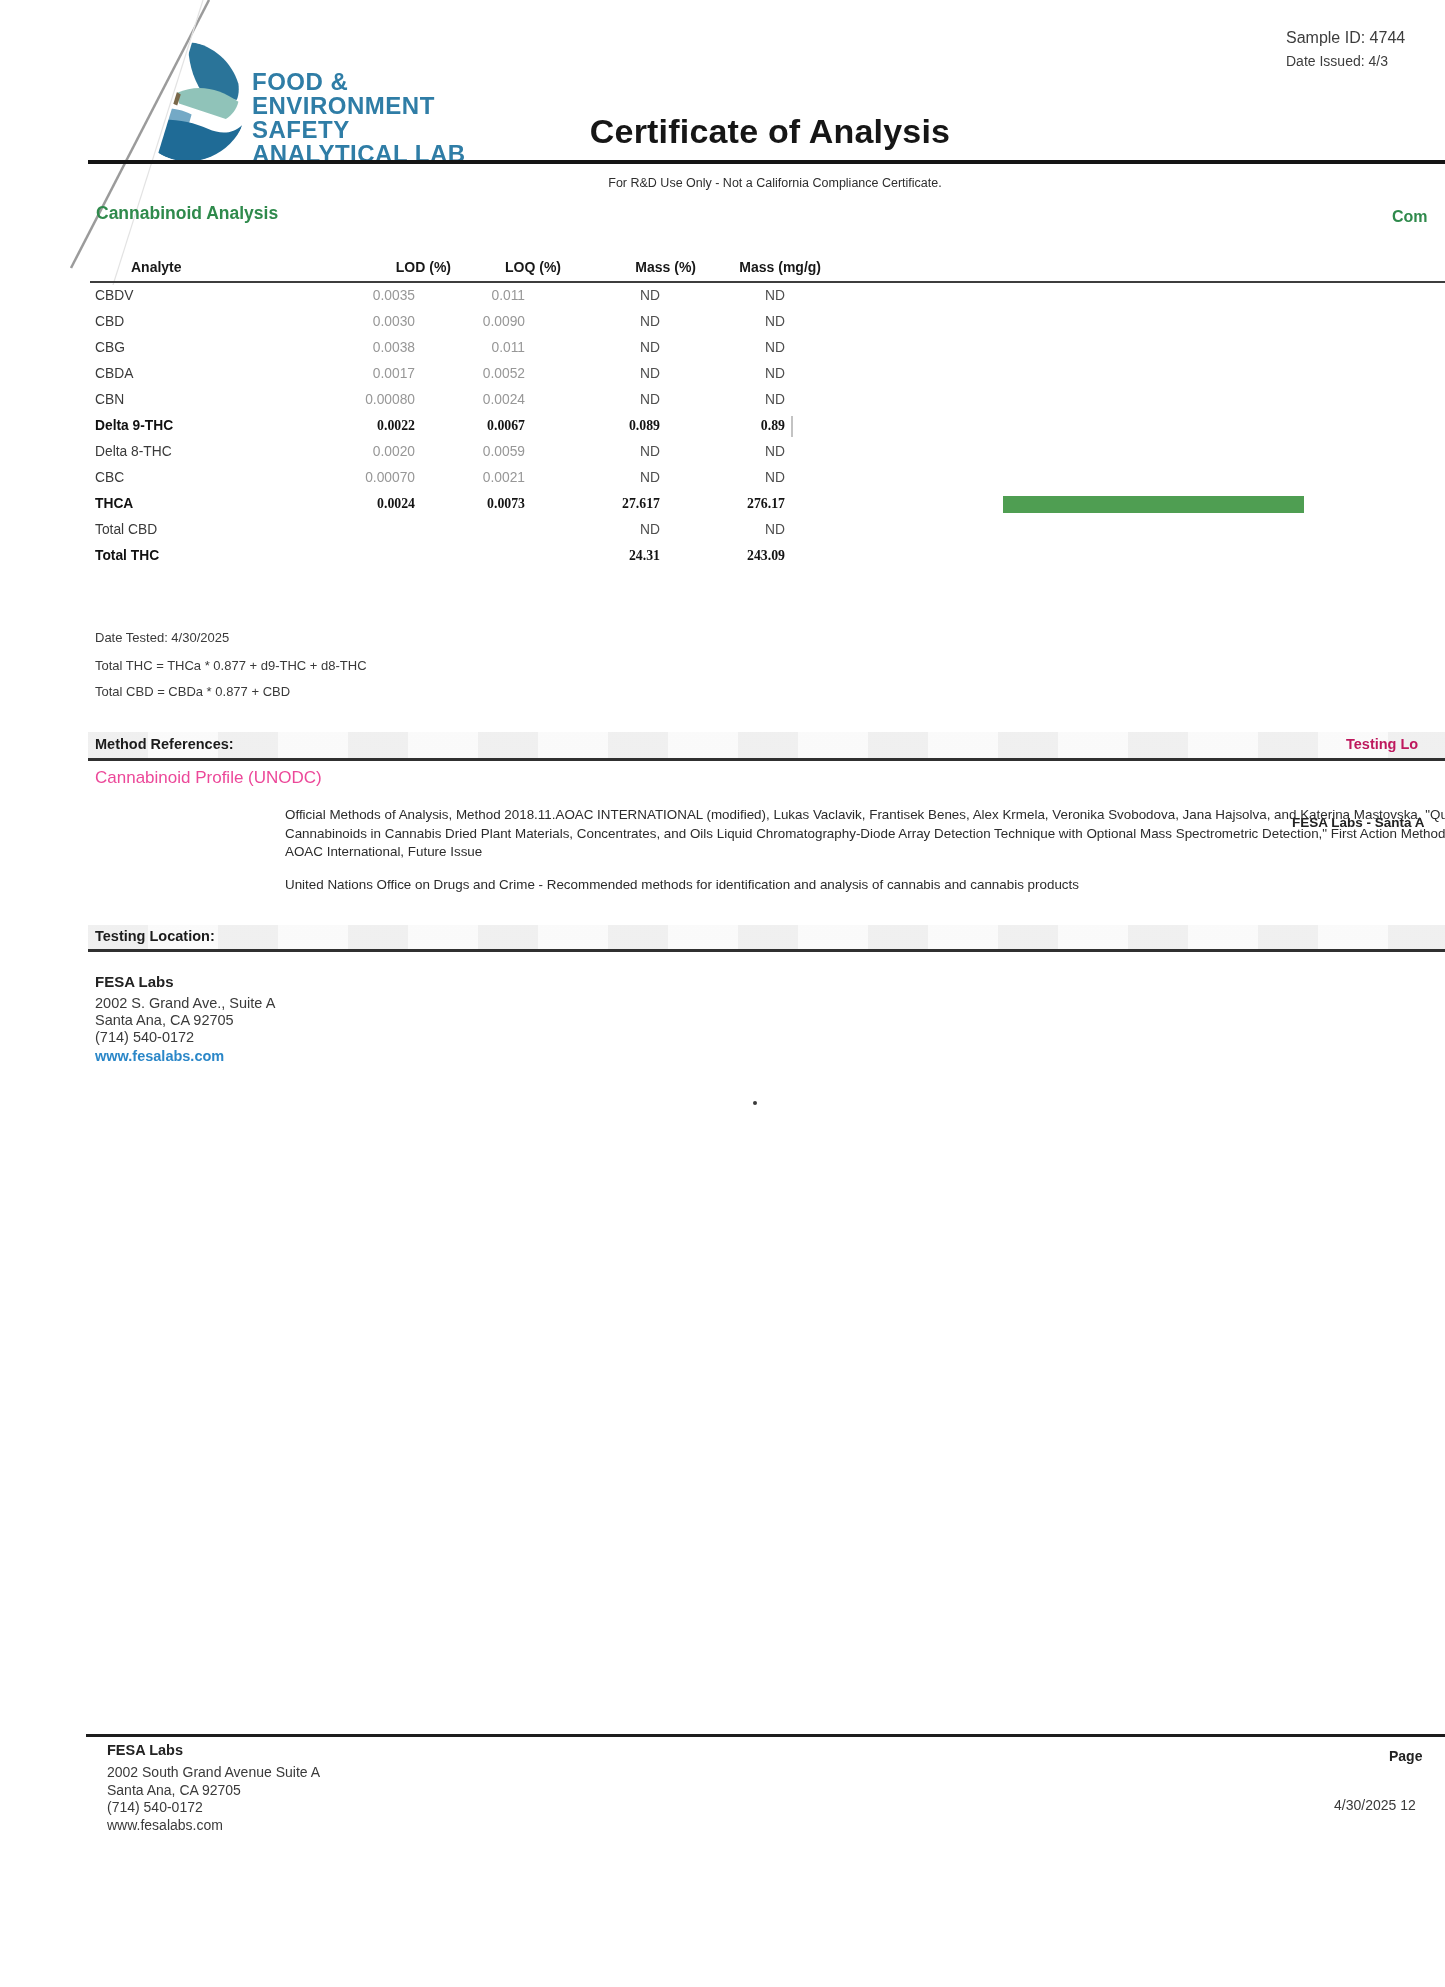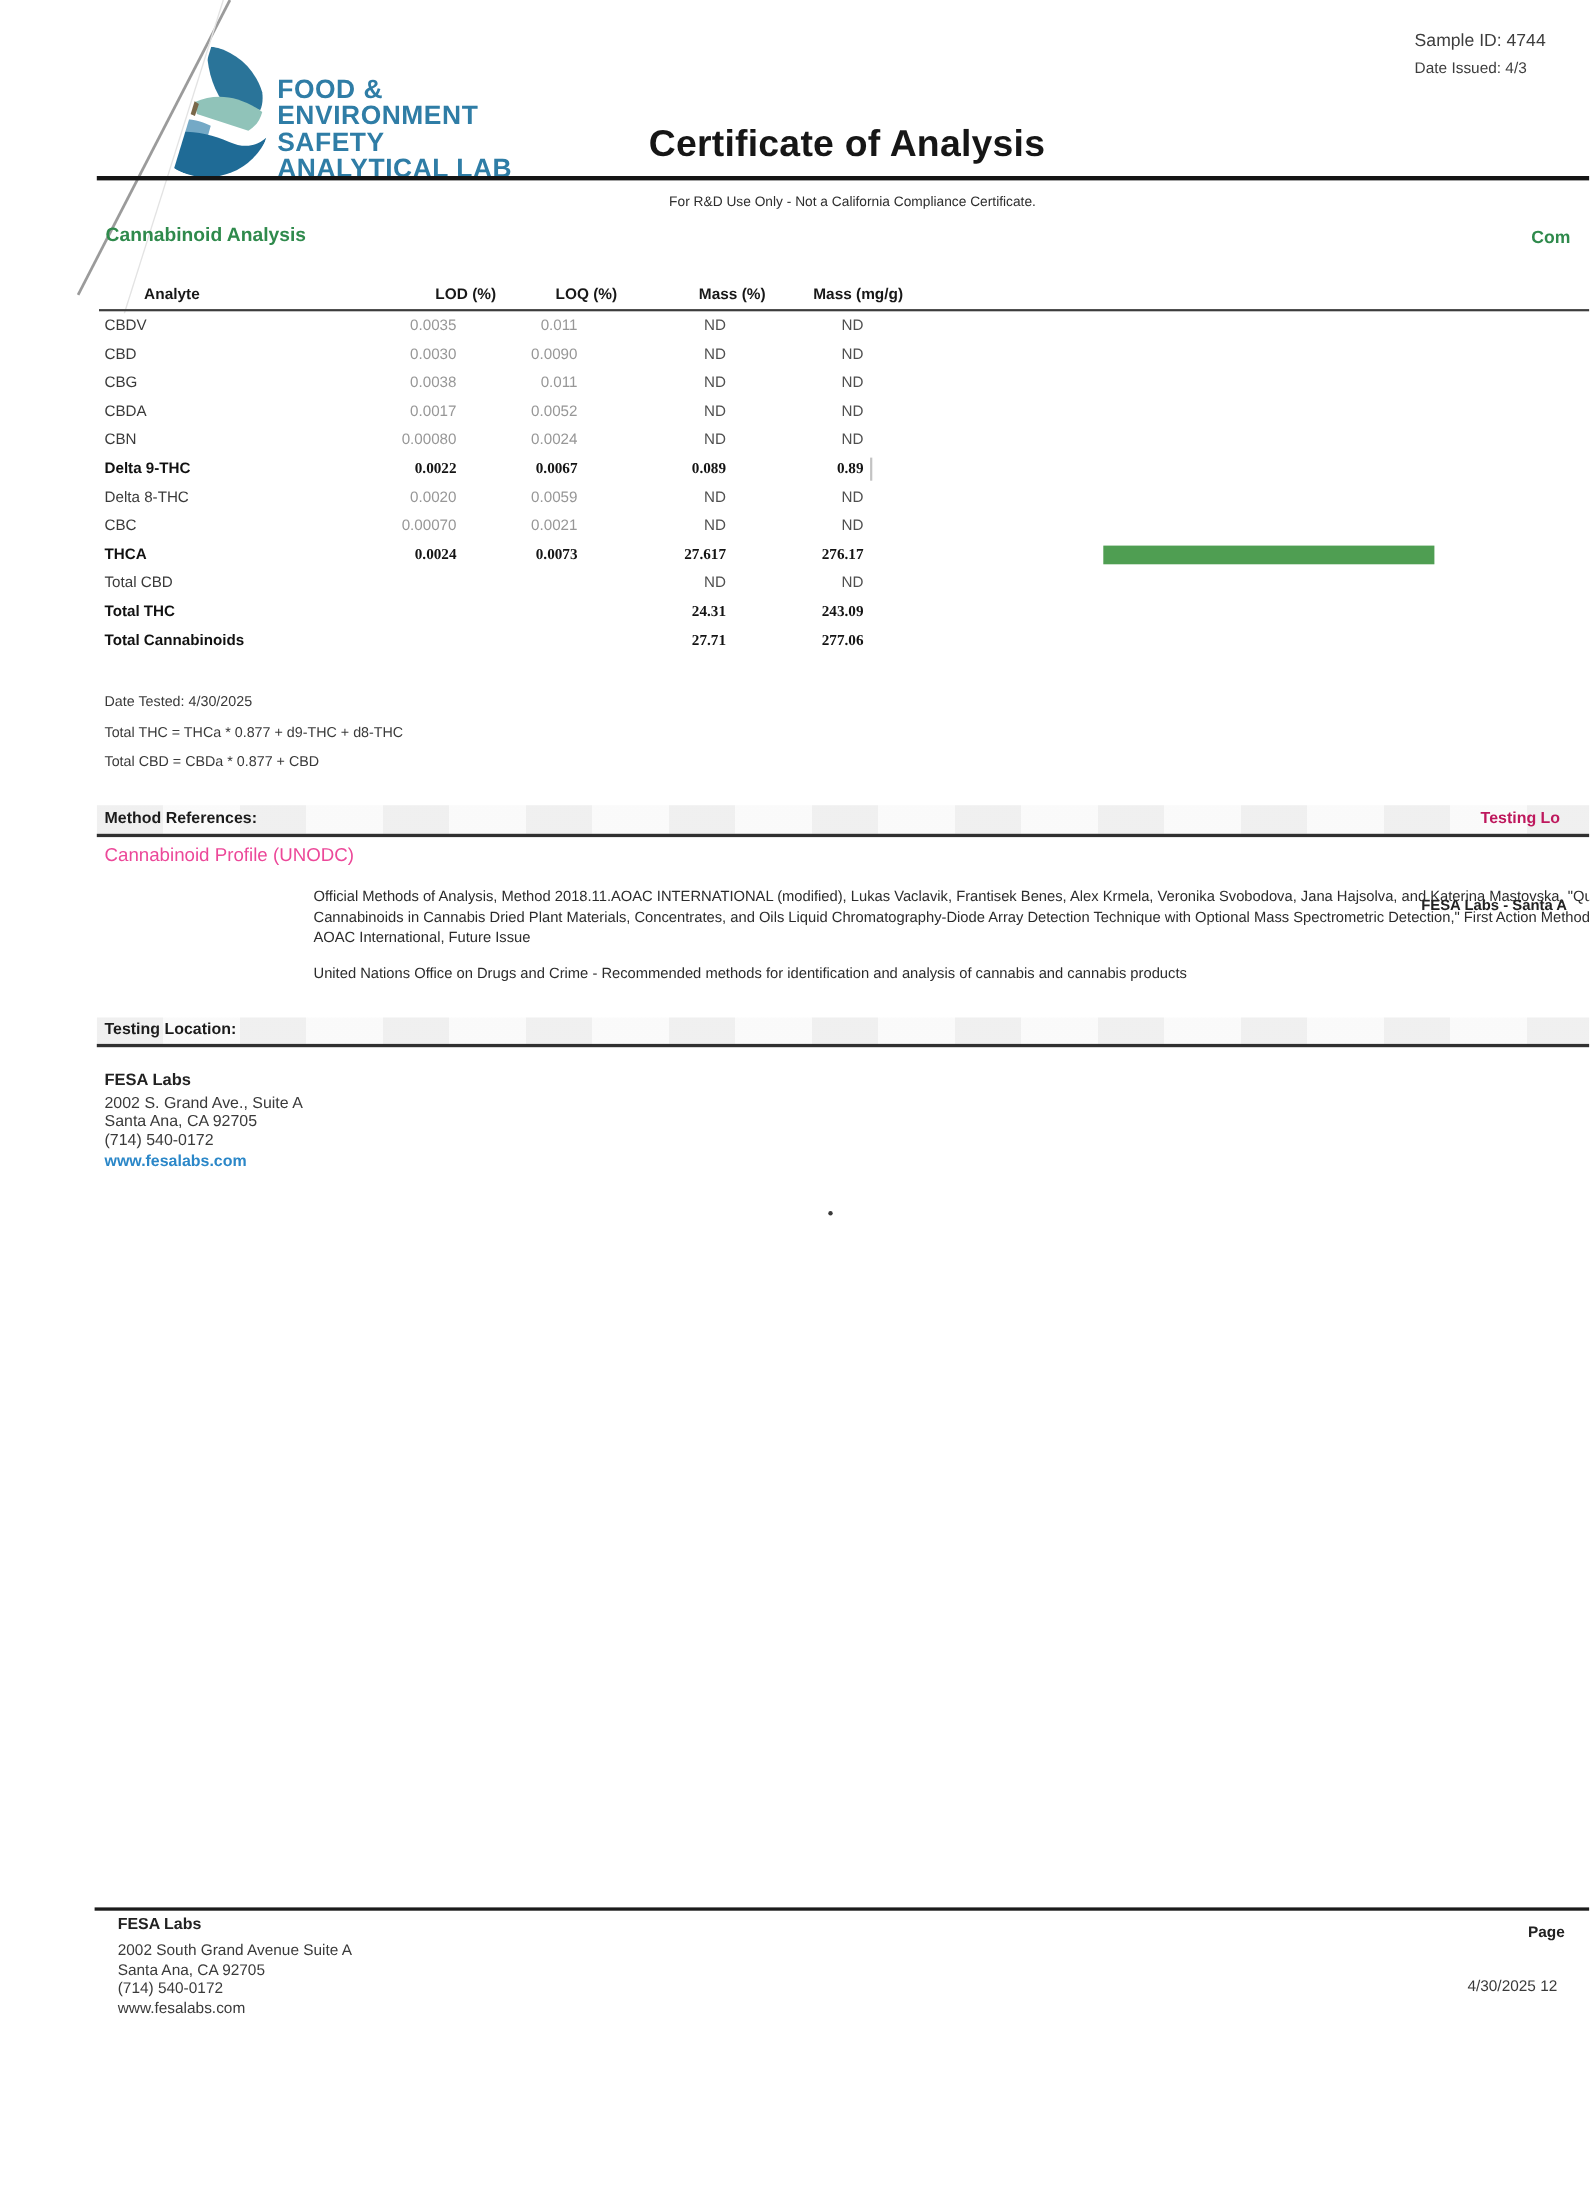--- a/index.html
+++ b/index.html
@@ -206,27 +206,20 @@
         <div class="cell c-num c-masspct nd-val">ND</div>
         <div class="cell c-num c-massmgg nd-val">ND</div>
       </div>
       <div class="trow">
         <div class="cell c-analyte bold">Total THC</div>
         <div class="cell c-num c-lod"></div>
         <div class="cell c-num c-loq"></div>
         <div class="cell c-num c-masspct strong-val">24.31</div>
         <div class="cell c-num c-massmgg strong-val">243.09</div>
       </div>
-      <div class="trow">
-        <div class="cell c-analyte bold">Total Cannabinoids</div>
-        <div class="cell c-num c-lod"></div>
-        <div class="cell c-num c-loq"></div>
-        <div class="cell c-num c-masspct strong-val">27.71</div>
-        <div class="cell c-num c-massmgg strong-val">277.06</div>
-      </div>
     </div>
 
   <div id="scan-tick" class="abs"></div>
 
   <div id="note-1" class="abs note">Date Tested: 4/30/2025</div>
   <div id="note-2" class="abs note">Total THC = THCa * 0.877 + d9-THC + d8-THC</div>
   <div id="note-3" class="abs note">Total CBD = CBDa * 0.877 + CBD</div>
 
   <div id="method-band" class="abs shade-band"></div>
   <div id="method-header" class="abs">Method References:</div>

